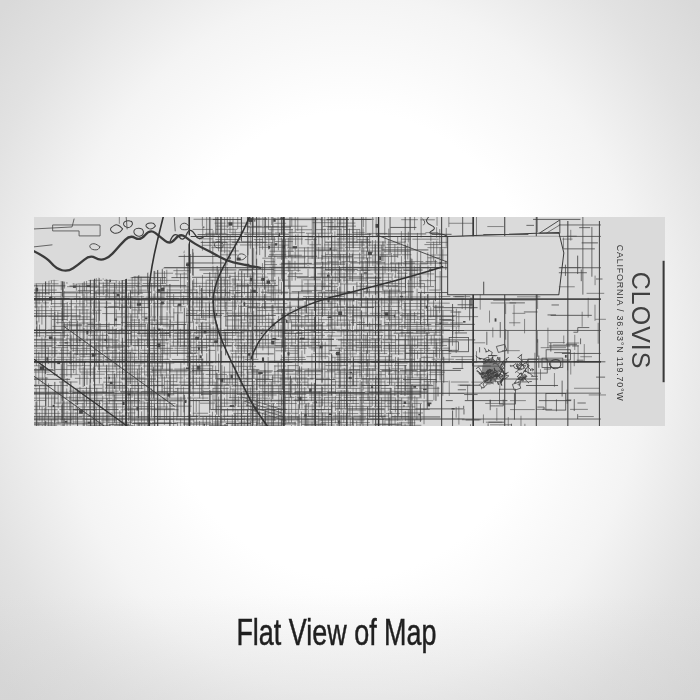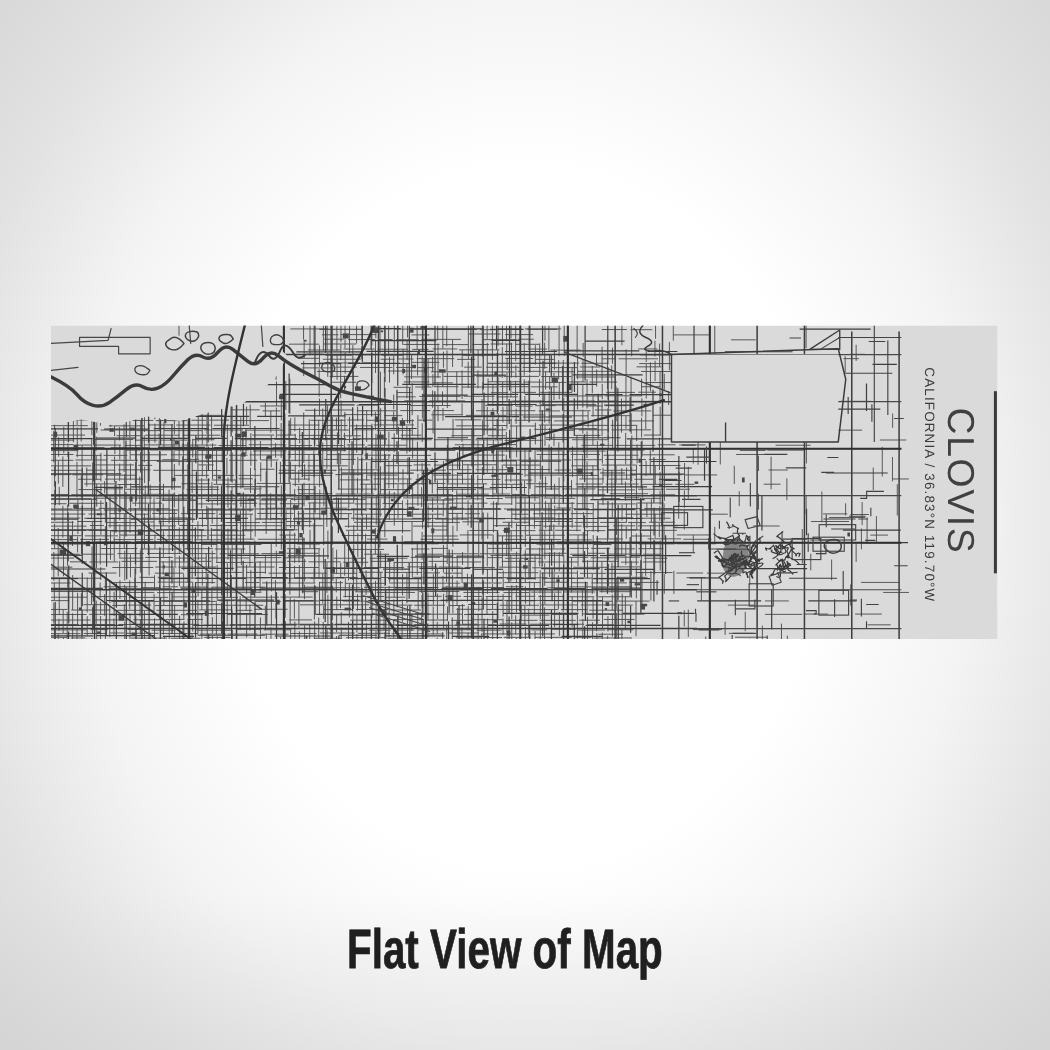--- a/index.html
+++ b/index.html
@@ -1,21 +1,21 @@
 <!DOCTYPE html>
 <html><head><meta charset="utf-8"><style>
 html,body{margin:0;padding:0;}
 body{width:700px;height:700px;overflow:hidden;
   background:
     linear-gradient(180deg, rgba(255,255,255,0) 85%, rgba(205,205,205,0.32) 100%),
     radial-gradient(ellipse 450px 530px at 350px 345px, #ffffff 0%, #ffffff 44%, #f4f4f4 66%, #e2e2e2 86%, #d9d9d9 100%);
   font-family:"Liberation Sans",sans-serif;}
 #strip{position:absolute;left:34px;top:217px;width:631px;height:209px;}
 #cap{position:absolute;left:0;top:612px;width:673px;text-align:center;
-  font-size:37px;font-weight:700;color:#1f1f1f;letter-spacing:0px;-webkit-text-stroke:0.5px #1f1f1f;}
+  font-size:37px;font-weight:400;color:#1f1f1f;letter-spacing:0px;-webkit-text-stroke:0.5px #1f1f1f;}
 #cap span{display:inline-block;transform:scaleX(0.728);transform-origin:50% 50%;}
 </style></head>
 <body>
 <div id="strip"><svg width="631" height="209" viewBox="0 0 630 210" preserveAspectRatio="none">
       <rect width="630" height="210" fill="#dadada"></rect>
       <g stroke="#4a4a4a" stroke-width="0.6">
         <line x1="2.3" y1="58.2" x2="2.3" y2="69.7"></line>
         <line x1="1.8" y1="70.7" x2="1.8" y2="91.6"></line>
         <line x1="2.4" y1="94.5" x2="2.4" y2="107.9"></line>
         <line x1="2.5" y1="110.1" x2="2.5" y2="131.0"></line>

